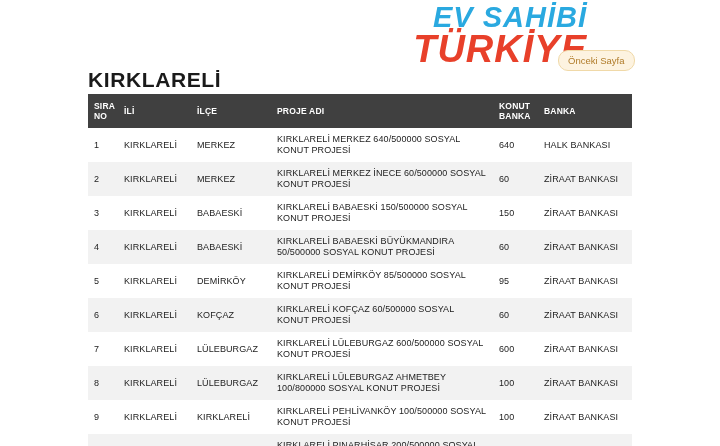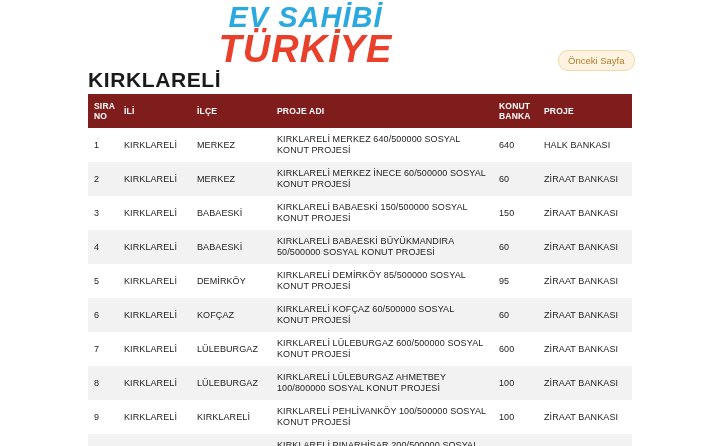--- a/index.html
+++ b/index.html
@@ -12,23 +12,23 @@
     height: 446px;
     position: relative;
     font-family: "Liberation Sans", sans-serif;
     overflow: hidden;
   }
 
   
   .logo-block {
     position: absolute;
     top: 0;
-    left: 12px;
+    left: 0;
     width: 587px;
-    text-align: center;
+    text-align: right;
     pointer-events: none;
   }
   .logo-line1 {
     font-family: "Liberation Sans", sans-serif;
     font-weight: bold;
     font-style: italic;
     font-size: 29px;
     letter-spacing: 1px;
     color: #2aa9e0;
     line-height: 30px;
@@ -76,21 +76,21 @@
     top: 94px;
     left: 88px;
     width: 544px;
   }
   table.data {
     border-collapse: collapse;
     width: 544px;
     table-layout: fixed;
   }
   table.data thead th {
-    background: #7f1d1d;
+    background: #404040;
     color: #ffffff;
     font-size: 8.5px;
     font-weight: bold;
     text-align: left;
     padding: 5px 5px 5px 6px;
     vertical-align: middle;
     letter-spacing: 0.2px;
     line-height: 10px;
     height: 24px;
   }
@@ -137,21 +137,21 @@
       <col class="c-konut">
       <col class="c-banka">
     </colgroup>
     <thead>
       <tr>
         <th class="hdr-no">SIRA NO</th>
         <th>İLİ</th>
         <th>İLÇE</th>
         <th>PROJE ADI</th>
         <th>KONUT BANKA</th>
-        <th>PROJE</th>
+        <th>BANKA</th>
       </tr>
     </thead>
     <tbody>
       <tr class="odd">
         <td>1</td>
         <td>KIRKLARELİ</td>
         <td>MERKEZ</td>
         <td>KIRKLARELİ MERKEZ 640/500000 SOSYAL KONUT PROJESİ</td>
         <td>640</td>
         <td>HALK BANKASI</td>

